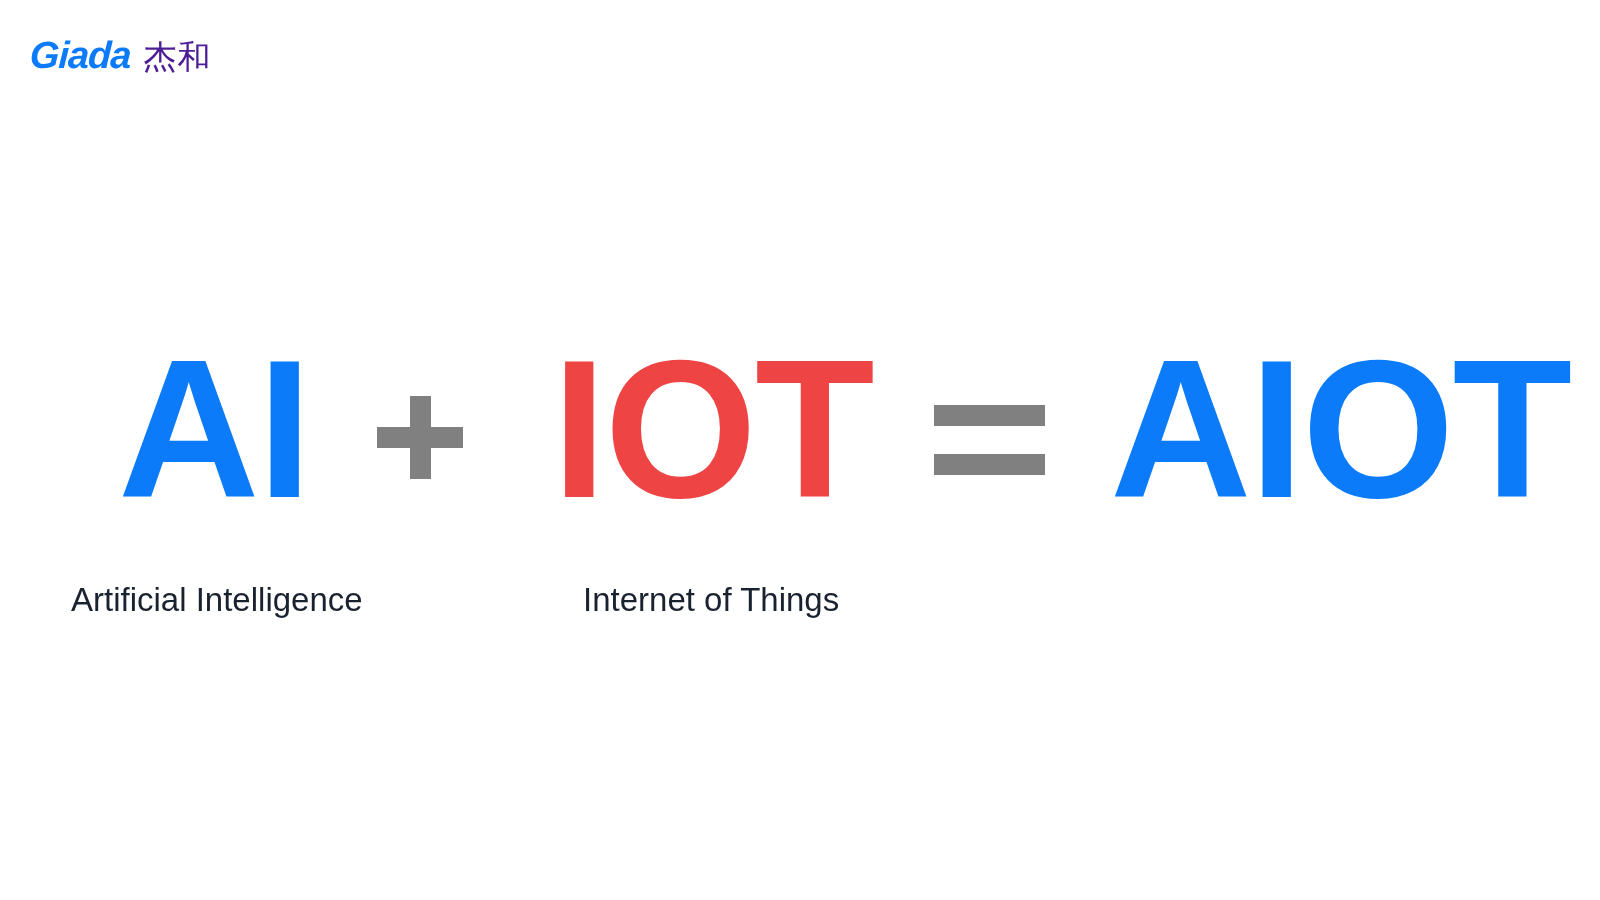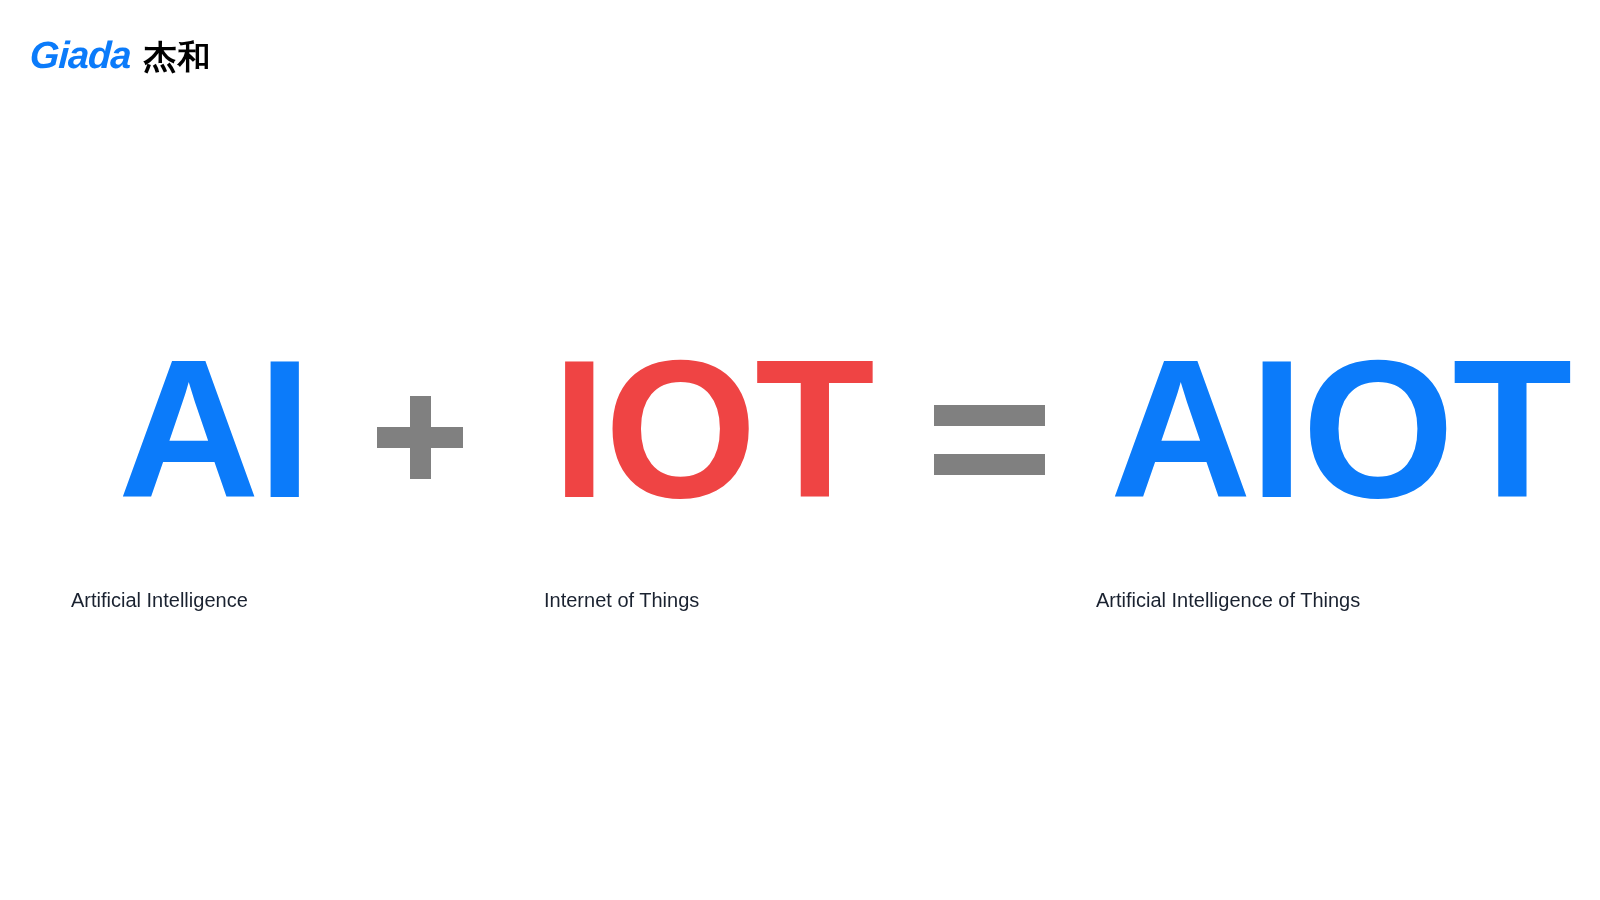--- a/index.html
+++ b/index.html
@@ -31,22 +31,22 @@
     font-weight: 700;
     font-style: italic;
     letter-spacing: -1.0px;
     color: #0B7BFA;
     line-height: 1;
     transform: skewX(-3deg);
   }
   #brand-logo .cjk {
     font-family: "DejaVu Sans", sans-serif;
     font-size: 33px;
-    font-weight: 700;
-    color: #000000;
+    font-weight: 400;
+    color: #4c1d95;
     line-height: 1;
     letter-spacing: 1px;
   }
 
   
   #equation-row {
     position: absolute;
     left: 0;
     top: 330px;
     width: 1344px;
@@ -117,29 +117,29 @@
     position: absolute;
     left: 0;
     top: 583px;
     width: 1600px;
     height: 40px;
   }
   .caption {
     position: absolute;
     top: 0;
     font-family: "Liberation Sans", sans-serif;
-    font-size: 20px;
+    font-size: 33px;
     font-weight: 400;
     line-height: 34px;
     color: #1A2230;
     white-space: nowrap;
     letter-spacing: 0px;
   }
   #caption-ai   { left: 71px; }
-  #caption-iot  { left: 544px; }
+  #caption-iot  { left: 583px; }
   #caption-aiot { left: 1096px; }
 </style>
 </head>
 <body>
 
 <div id="brand-logo">
   <span class="wordmark">Giada</span>
   <span class="cjk">杰和</span>
 </div>
 
@@ -158,14 +158,13 @@
     <span class="bar top"></span>
     <span class="bar bottom"></span>
   </span>
 
   <span class="eq-term blue" id="term-aiot">AIOT</span>
 </div>
 
 <div id="caption-row">
   <span class="caption" id="caption-ai">Artificial Intelligence</span>
   <span class="caption" id="caption-iot">Internet of Things</span>
-  <span class="caption" id="caption-aiot">Artificial Intelligence of Things</span>
 </div>
 
 </body></html>

